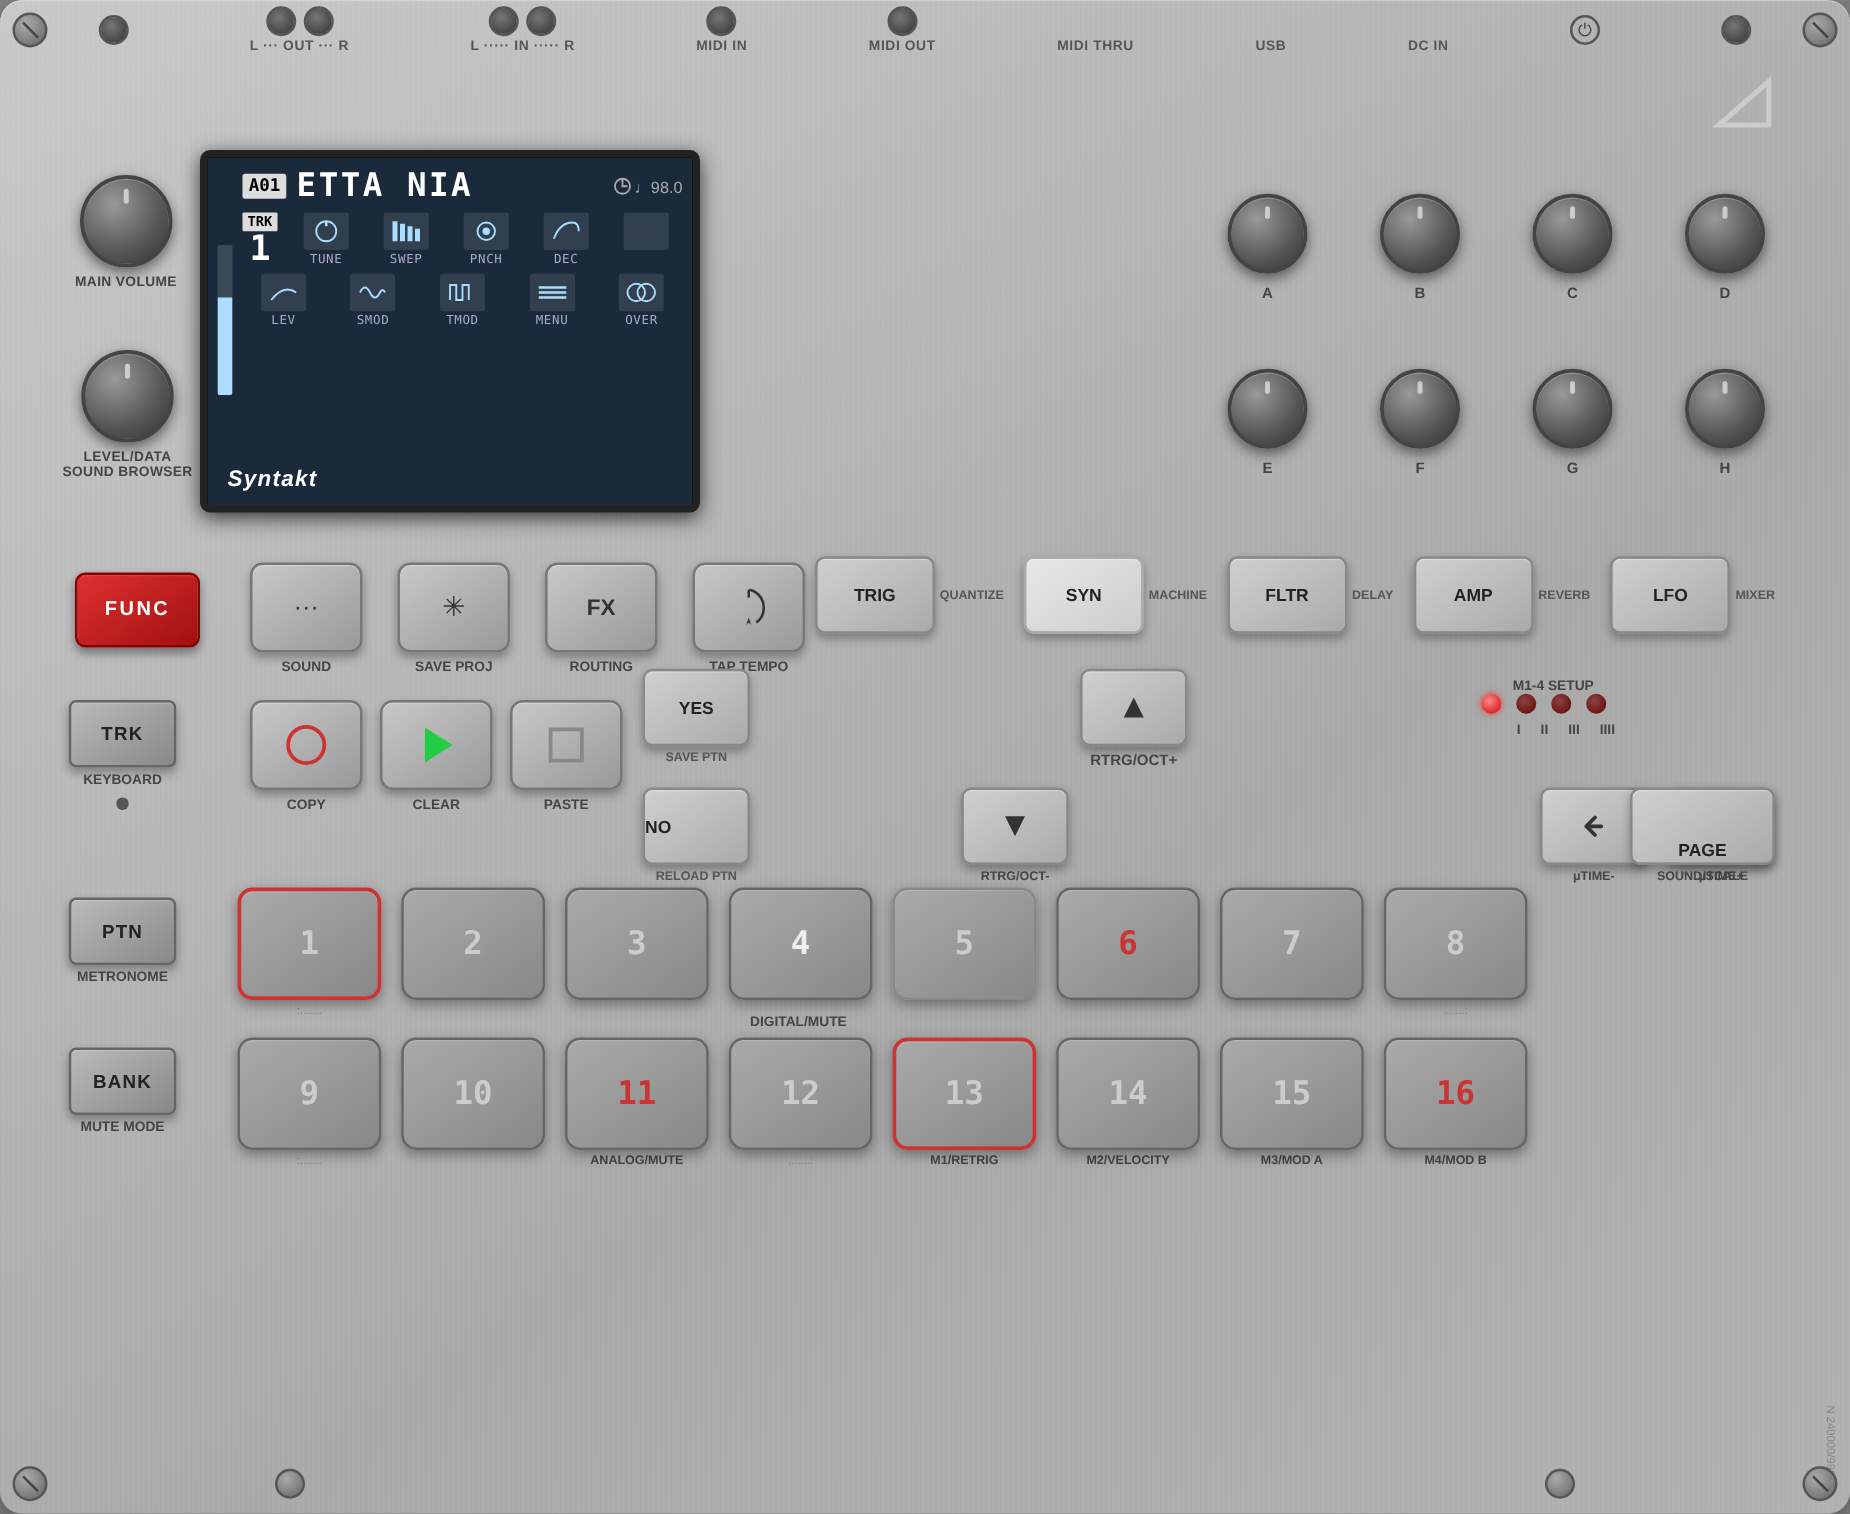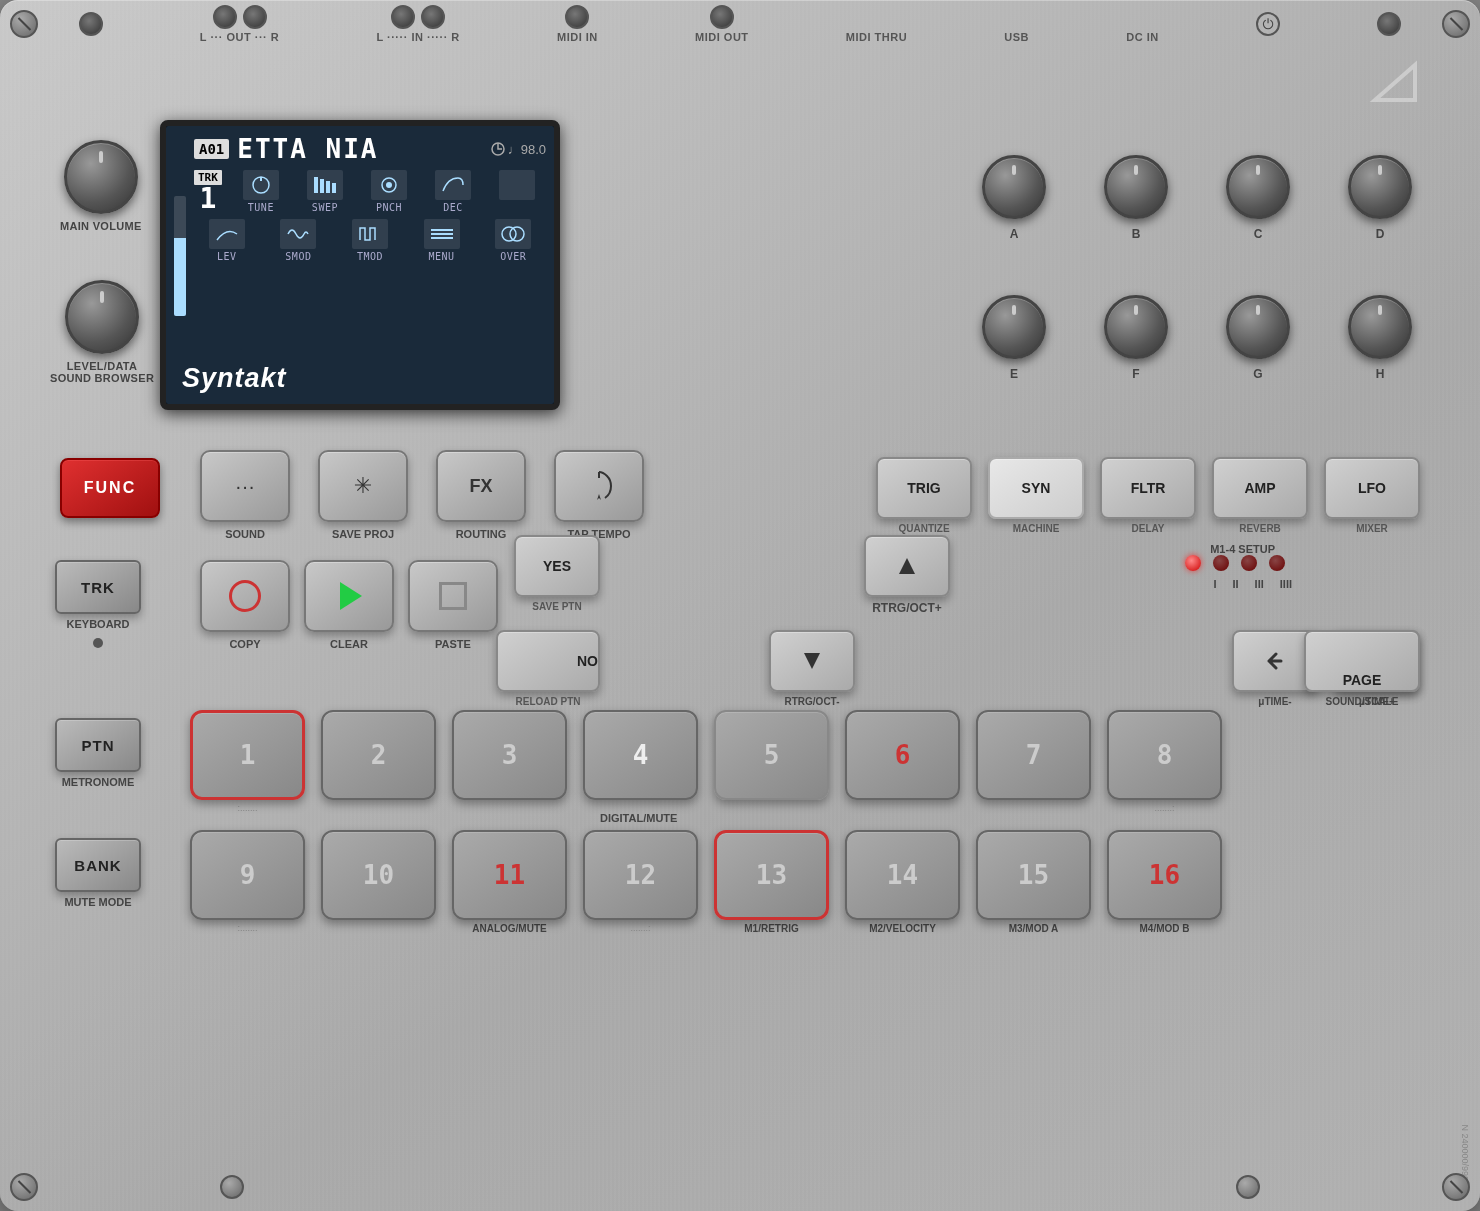--- a/index.html
+++ b/index.html
@@ -225,21 +225,21 @@
       color: #aac;
       font-size: 10px;
       font-family: monospace;
       letter-spacing: 0.5px;
     }
     .lcd-bottom-text {
       position: absolute;
       bottom: 10px;
       left: 16px;
       color: #fff;
-      font-size: 27px;
+      font-size: 18px;
       font-weight: 900;
       font-style: italic;
       letter-spacing: 1px;
     }
     .lcd-level-bar {
       position: absolute;
       left: 8px;
       top: 70px;
       width: 12px;
       height: 120px;
@@ -423,24 +423,23 @@
     .right-btns-top {
       position: absolute;
       top: 445px;
       right: 60px;
       display: flex;
       gap: 16px;
       z-index: 10;
     }
     .rect-btn {
       display: flex;
-      flex-direction: column;
+      flex-direction: row;
       align-items: center;
       gap: 4px;
-      margin-top: 12px;
     }
     .rect-btn-face {
       width: 96px;
       height: 62px;
       background: linear-gradient(145deg, #d0d0d0, #aaa);
       border-radius: 8px;
       border: 2px solid #888;
       box-shadow: 0 4px 8px rgba(0,0,0,0.3), inset 0 1px 0 rgba(255,255,255,0.3);
       display: flex;
       align-items: center;
@@ -694,29 +693,29 @@
       margin-left: 4px;
     }
     .icon-square {
       width: 28px;
       height: 28px;
       border: 3px solid #888;
     }
 
     
     .no-btn-face {
-      width: 104px;
+      width: 86px;
       height: 62px;
       background: linear-gradient(145deg, #d0d0d0, #aaa);
       border-radius: 8px;
       border: 2px solid #888;
       box-shadow: 0 4px 8px rgba(0,0,0,0.3), inset 0 1px 0 rgba(255,255,255,0.3);
       display: flex;
       align-items: center;
-      justify-content: flex-end;
+      justify-content: flex-start;
       cursor: pointer;
     }
   </style>
 </head>
 <body>
 
 <div class="device">
 
   <div class="screw tl"></div>
   <div class="screw tr"></div>

